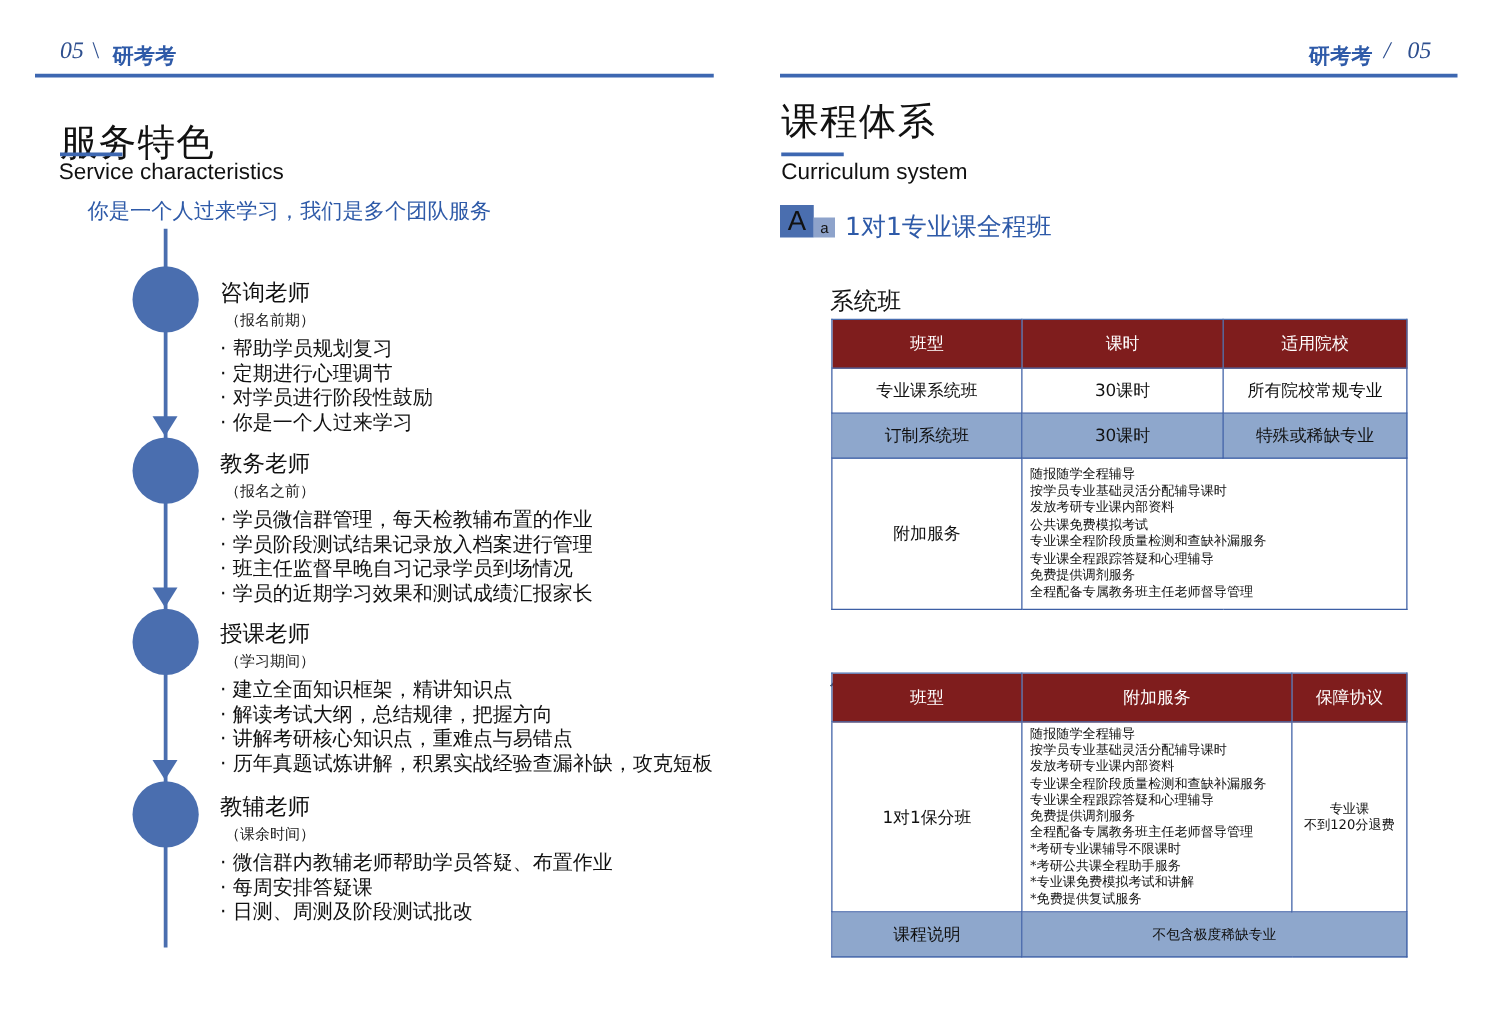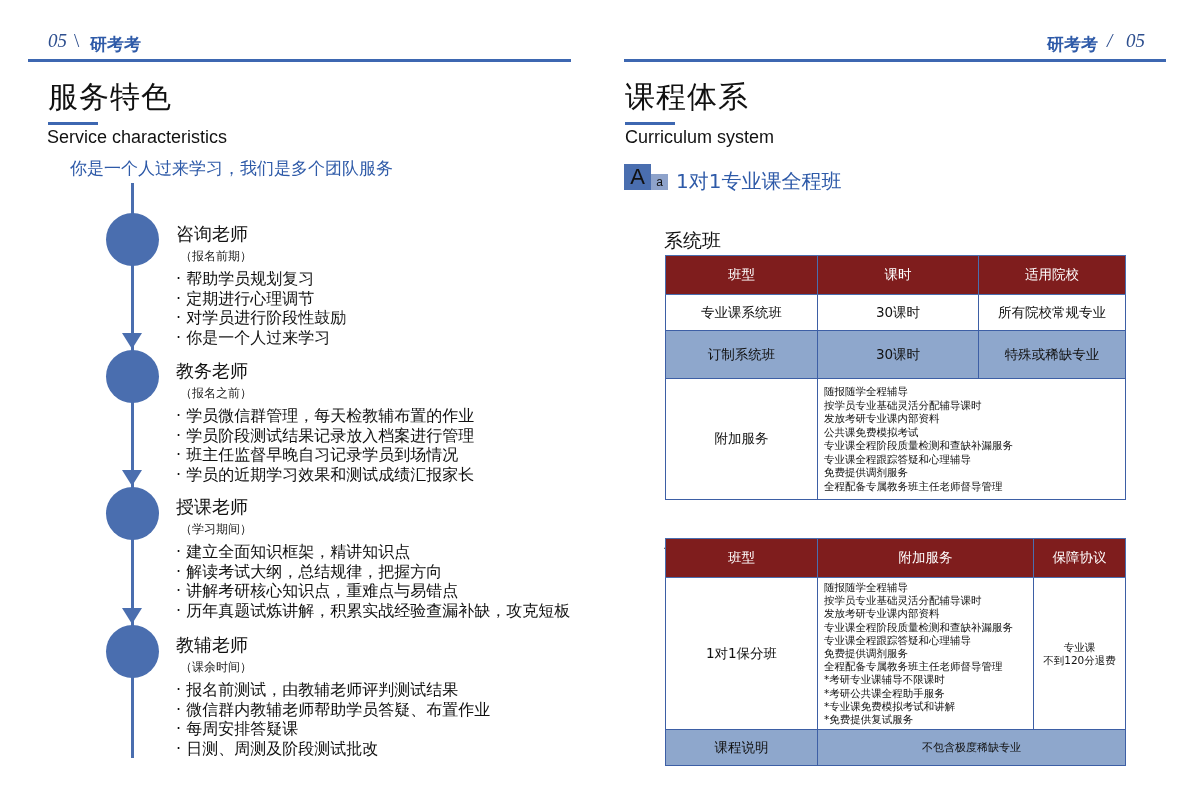--- a/index.html
+++ b/index.html
@@ -35,21 +35,21 @@
   .svc div { white-space:nowrap; }
 </style>
 </head>
 <body>
 
 <div class="abs pagenum" style="left:48px;top:30px;">05</div>
 <div class="abs pagenum" style="left:74px;top:30px;font-style:normal;">\</div>
 <div class="abs brand" style="left:90px;top:33px;">研考考</div>
 <div class="hline" style="left:28px;top:59px;width:543px;"></div>
 
-<div class="abs title" style="left:48px;top:77px;">服务特色</div>
+<div class="abs title" style="left:48px;top:94px;">服务特色</div>
 <div class="title-bar" style="left:48px;top:122px;"></div>
 <div class="abs subtitle-en" style="left:47px;top:127px;">Service characteristics</div>
 <div class="abs slogan" style="left:70px;top:157px;">你是一个人过来学习，我们是多个团队服务</div>
 
 <div class="timeline-line" style="top:183px;height:575px;"></div>
 <div class="node" style="top:213px;"></div>
 <div class="arrow" style="top:333px;"></div>
 <div class="node" style="top:350px;"></div>
 <div class="arrow" style="top:470px;"></div>
 <div class="node" style="top:487px;"></div>
@@ -83,21 +83,20 @@
     <li>建立全面知识框架，精讲知识点</li>
     <li>解读考试大纲，总结规律，把握方向</li>
     <li>讲解考研核心知识点，重难点与易错点</li>
     <li>历年真题试炼讲解，积累实战经验查漏补缺，攻克短板</li>
   </ul>
 </div>
 <div class="role" style="top:633px;">
   <div class="rname">教辅老师</div>
   <div class="rphase">（课余时间）</div>
   <ul>
-    <li>报名前测试，由教辅老师评判测试结果</li>
     <li>微信群内教辅老师帮助学员答疑、布置作业</li>
     <li>每周安排答疑课</li>
     <li>日测、周测及阶段测试批改</li>
   </ul>
 </div>
 
 <div class="abs brand" style="left:1047px;top:33px;">研考考</div>
 <div class="abs pagenum" style="left:1107px;top:30px;">/</div>
 <div class="abs pagenum" style="left:1126px;top:30px;">05</div>
 <div class="hline" style="left:624px;top:59px;width:542px;"></div>
@@ -123,21 +122,21 @@
       <tr>
     <th>班型</th>
     <th>课时</th>
     <th>适用院校</th>
   </tr>
   <tr style="height:36px;">
     <td>专业课系统班</td>
     <td>30课时</td>
     <td>所有院校常规专业</td>
   </tr>
-  <tr class="alt" style="height:48px;">
+  <tr class="alt" style="height:36px;">
     <td>订制系统班</td>
     <td>30课时</td>
     <td>特殊或稀缺专业</td>
   </tr>
   <tr style="height:120px;">
     <td>附加服务</td>
     <td colspan="2" class="svc">
       <div>随报随学全程辅导</div>
       <div>按学员专业基础灵活分配辅导课时</div>
       <div>发放考研专业课内部资料</div>

